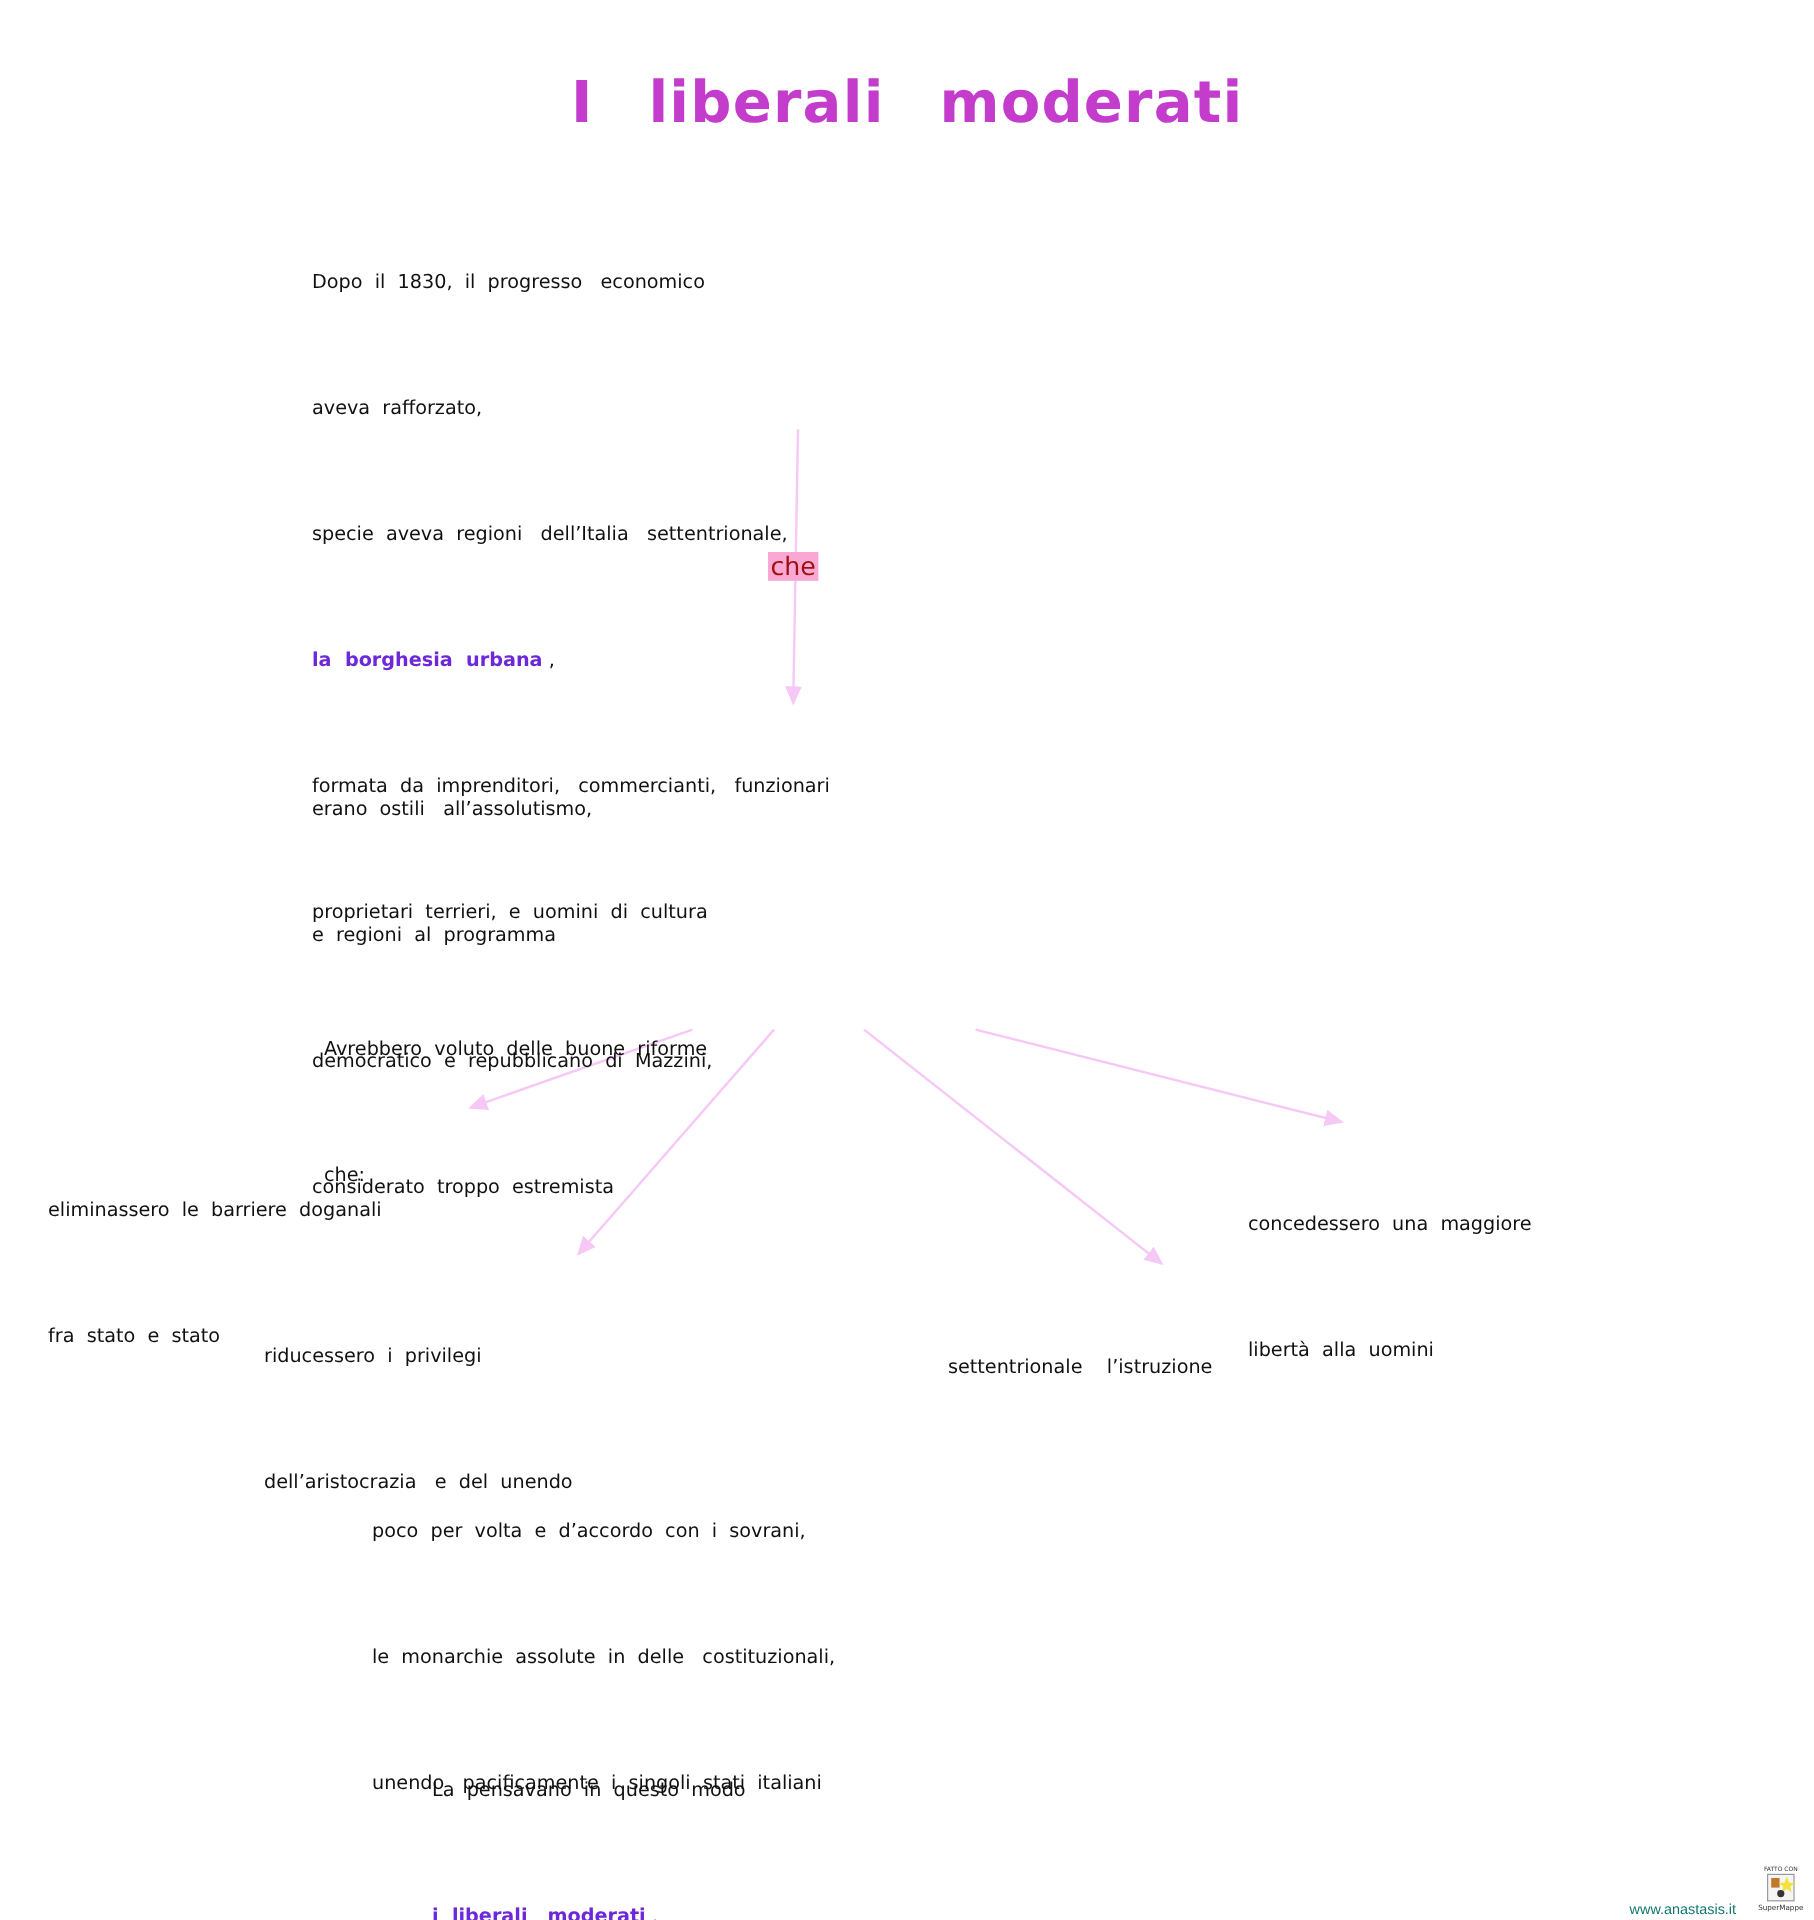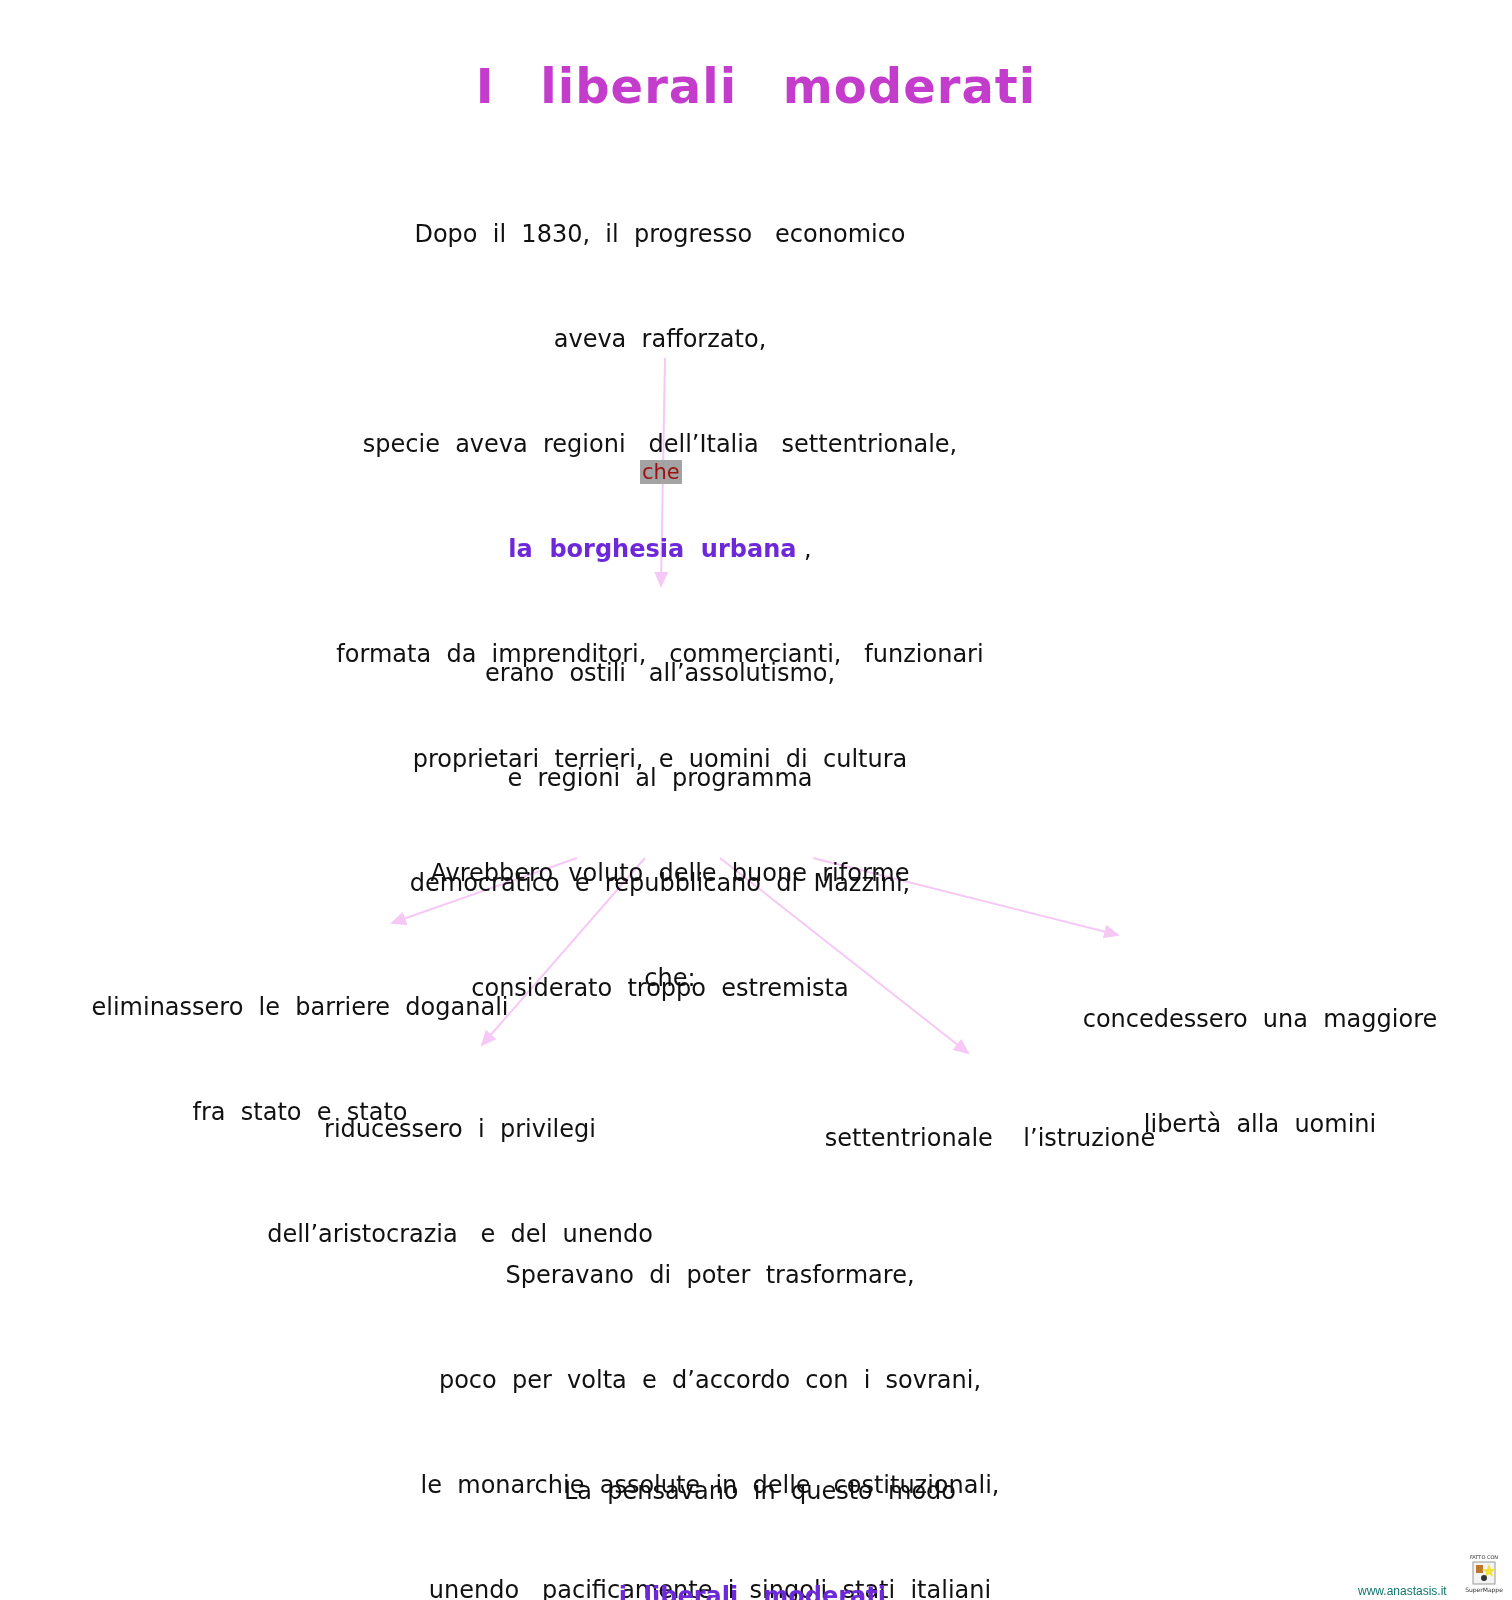--- a/index.html
+++ b/index.html
@@ -1,24 +1,24 @@
 <!DOCTYPE html>
 <html><head>
   <meta charset="utf-8">
   <style>
     html, body { margin: 0; padding: 0; background: #ffffff; }
     body { width: 1512px; height: 1600px; position: relative; overflow: hidden;
            font-family: "DejaVu Sans", "Liberation Sans", sans-serif; color: #111111; }
     .title { position: absolute; left: 0; width: 1512px; top: 58px; text-align: center;
              font-family: "DejaVu Sans", sans-serif; font-weight: bold; font-size: 48px;
              color: #c43ccc; letter-spacing: 1px; word-spacing: 28px; }
-    .block { position: absolute; text-align: center; font-size: 24px; line-height: 35px;
+    .block { position: absolute; font-size: 16px; line-height: 35px;
              white-space: pre; }
     .hl { color: #6d28d9; font-weight: bold; }
-    .link-label { position: absolute; font-size: 21px; color: #a01010; background: #a3a3a3; padding: 0 2px; }
+    .link-label { position: absolute; font-size: 21px; color: #a01010; background: #f9a8d4; padding: 0 2px; }
     svg.arrows { position: absolute; left: 0; top: 0; }
     .footer { position: absolute; left: 1358px; top: 1584px; font-size: 12px; color: #0f766e; font-family: "Liberation Sans", sans-serif; }
     .badge { position: absolute; left: 1462px; top: 1550px; width: 44px; height: 44px; }
   </style>
 </head>
 <body>
 
 <div class="title">I  liberali   moderati</div>
 
 <svg class="arrows" width="1512" height="1600">
@@ -70,21 +70,20 @@
 <div class="block" style="left:790px; width:400px; top:1051px;">
   <div>settentrionale    l’istruzione</div>
 </div>
 
 <div class="block" style="left:1040px; width:440px; top:932px;">
   <div>concedessero  una  maggiore</div>
   <div>libertà  alla  uomini</div>
 </div>
 
 <div class="block" style="left:310px; width:800px; top:1188px;">
-  <div>Speravano  di  poter  trasformare,</div>
   <div>poco  per  volta  e  d’accordo  con  i  sovrani,</div>
   <div>le  monarchie  assolute  in  delle   costituzionali,</div>
   <div>unendo   pacificamente  i  singoli  stati  italiani</div>
   
 </div>
 
 <div class="block" style="left:360px; width:800px; top:1404px;">
   <div>La  pensavano  in  questo  modo</div>
   <div><span class="hl">i  liberali   moderati</span><span> ,</span></div>
   

